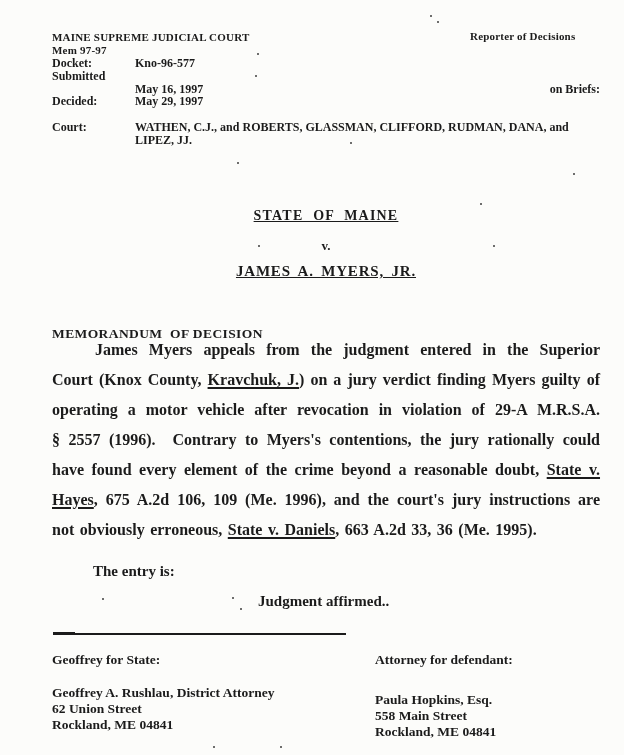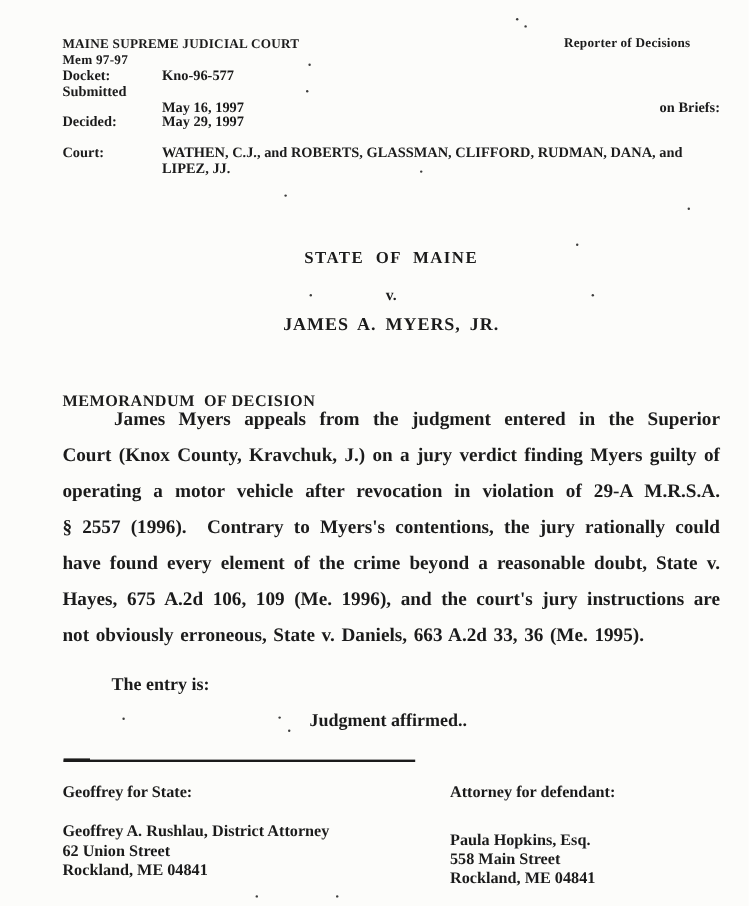--- a/index.html
+++ b/index.html
@@ -12,29 +12,29 @@
     font-weight:700;
   }
   .abs { position:absolute; }
   
   .hdr { font-size:11px; line-height:13px; letter-spacing:.2px; }
   .hrow { position:absolute; left:52px; width:548px; font-size:12px; line-height:13px; }
   .hval { position:absolute; left:83px; top:0; }
   .panel-val { position:absolute; left:83px; top:0; width:470px; white-space:pre-line; }
   
   .cap { left:52px; width:548px; text-align:center; }
-  .cap-party { font-size:14px; letter-spacing:1.2px; word-spacing:5px; }
+  .cap-party { font-size:14px; letter-spacing:1.2px; word-spacing:5px;text-decoration:underline; }
   .cap-v { font-size:13px; }
   
   .memo-h { font-size:13.5px; letter-spacing:.4px; }
   .body-block { left:52px; top:335px; width:548px; font-size:16px; }
   .jline { height:30px; line-height:30px; text-align:justify; text-align-last:justify; word-spacing:1.5px; }
   .jline.first { text-indent:43px; }
   .jline.last { text-align:left; text-align-last:left; }
-  .cite { text-decoration-thickness:1.5px; text-underline-offset:2px; }
+  .cite { text-decoration:underline; text-decoration-thickness:1.5px; text-underline-offset:2px; }
   .entry-line { font-size:15px; }
   
   .rule { left:53px; top:633px; width:293px; height:2px; background:var(--ink); }
   .rule:before { content:""; position:absolute; left:0; top:-1px; width:22px; height:3px; background:var(--ink); }
   
   .atty { font-size:13.5px; line-height:16px; }
   .dot { position:absolute; width:2px; height:2px; background:var(--ink); opacity:.85; border-radius:1px; }
 </style>
 </head>
 <body>

